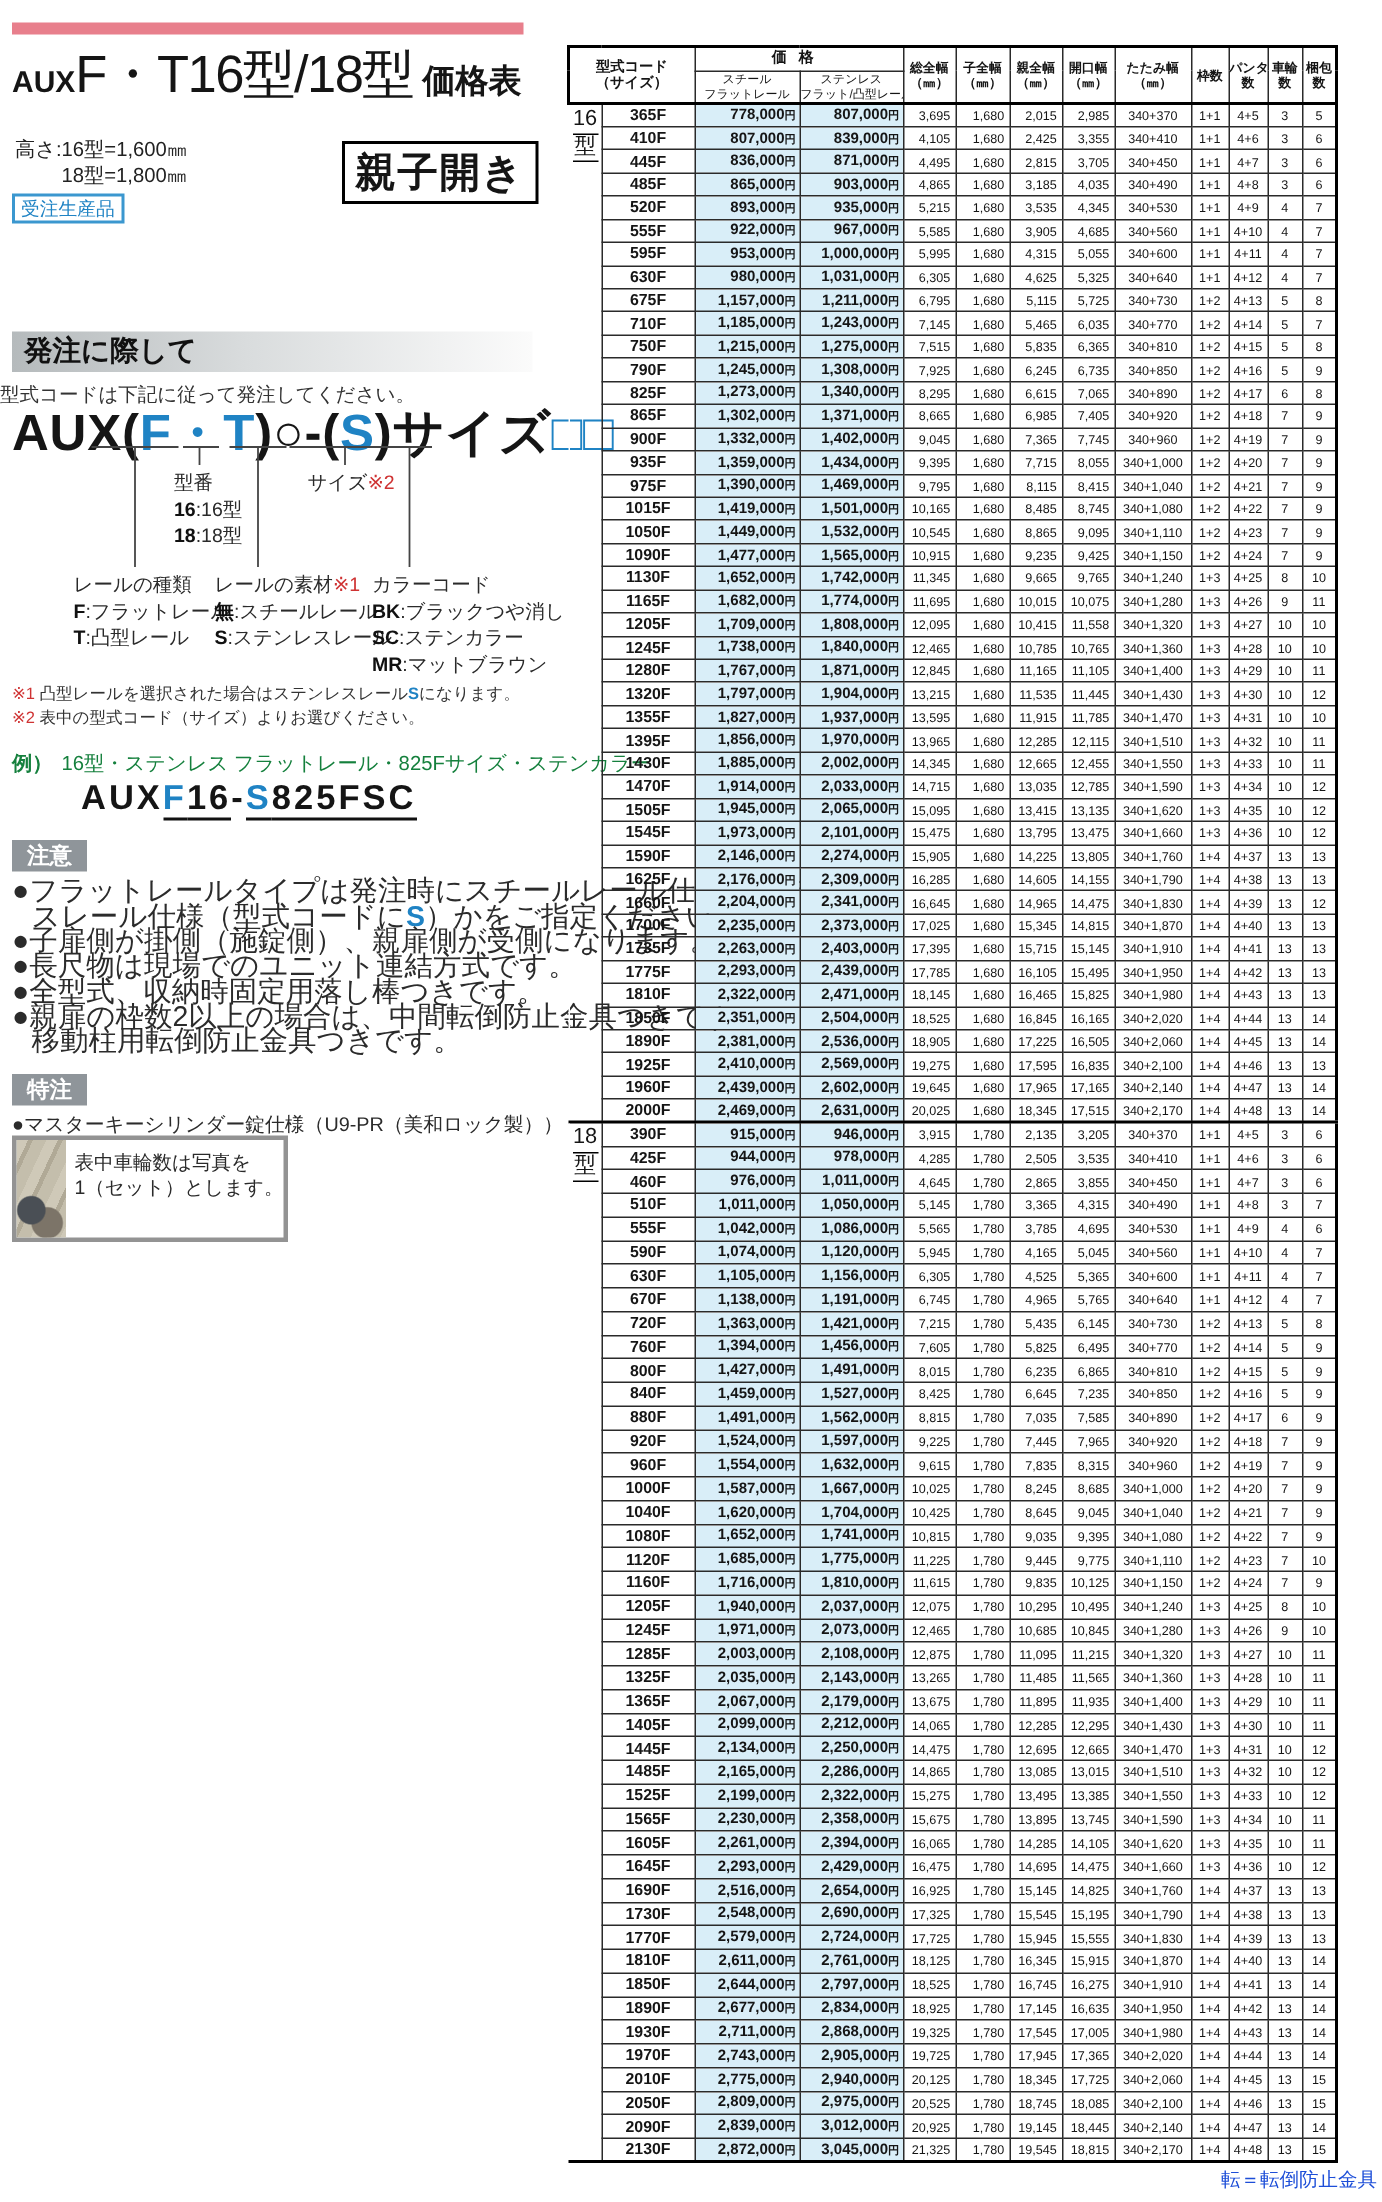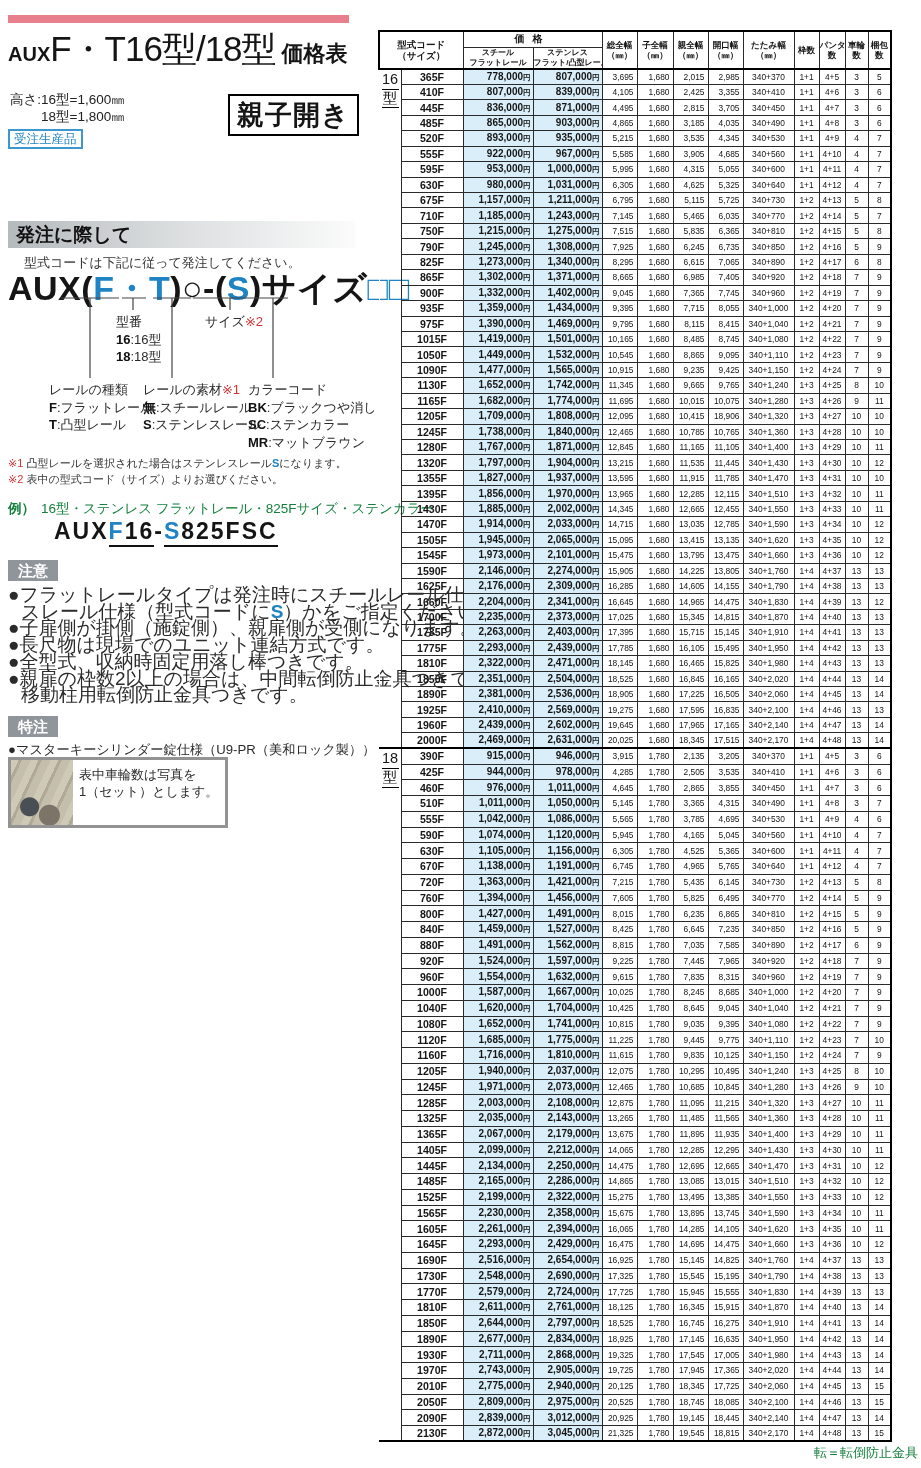--- a/index.html
+++ b/index.html
@@ -16,21 +16,21 @@
   .title-sub{font-size:22px;font-weight:700;margin-left:6px}
   .height-spec{left:10px;top:92px;font-size:13.5px;line-height:16.5px;color:#222}
   .height-spec .l2{padding-left:31px}
   .order-badge{left:8px;top:129px;border:2px solid #3b97cf;color:#1f83c4;font-size:12.5px;
     padding:0 4px;line-height:16px;font-weight:500}
   .oyako-box{left:228px;top:94px;border:2.5px solid #000;font-size:27px;font-weight:700;
     padding:1px 7px;letter-spacing:1px}
   .section-bar{left:8px;top:221px;width:347px;height:27px;line-height:27px;
     background:linear-gradient(90deg,#b5babc 0%,#d9dcdd 45%,#fbfbfb 100%);
     font-size:19px;font-weight:700;padding-left:8px;box-sizing:border-box;color:#111}
-  .order-note{left:24px;top:254px;font-size:13px;color:#333}
+  .order-note{left:0;top:254px;font-size:13px;color:#333}
   .formula{left:8px;top:266px;font-size:34px;font-weight:700;white-space:nowrap;letter-spacing:0.5px}
   .blue{color:#1f83c4}
   .red{color:#cf3333}
   .diagram-lines{left:0;top:0;pointer-events:none}
   .lbl{font-size:13px;color:#2a2a2a;line-height:17.5px;white-space:nowrap}
   .lbl b{color:#111}
   .lbl-model{left:116px;top:313px}
   .lbl-size{left:205px;top:313px}
   .lbl-railtype{left:49px;top:381px}
   .lbl-railmat{left:143px;top:381px}
@@ -39,40 +39,40 @@
   .example-desc{left:8px;top:500px;font-size:13.5px;color:#15803d;white-space:nowrap}
   .example-desc b{margin-right:6px}
   .example-code{left:54px;top:518px;font-size:23px;font-weight:700;letter-spacing:2px;white-space:nowrap}
   .example-code .u{border-bottom:2px solid #111;padding-bottom:1px}
   .gray-tag{background:#8f959a;color:#fff;font-size:15px;font-weight:700;padding:1px 10px;line-height:19px}
   .tag-chui{left:8px;top:560px}
   .tag-tokuchu{left:8px;top:716px}
   .chui-list{left:8px;top:587px;font-size:19px;line-height:16.7px;color:#2b2b2b;white-space:nowrap}
   .chui-list .cont{padding-left:13px}
   .tokuchu-line{left:8px;top:741px;font-size:13.2px;color:#2b2b2b;white-space:nowrap}
-  .photo-box{left:8px;top:757px;width:220px;height:71px;border:3px solid #939393;
+  .photo-box{left:8px;top:757px;width:184px;height:71px;border:3px solid #939393;
     box-sizing:border-box;display:flex;background:#fff}
   .photo-img{width:62px;height:100%;
     background:
       radial-gradient(circle at 30% 72%, #4a4f55 0 9px, transparent 10px),
       radial-gradient(circle at 62% 85%, #7c7468 0 10px, transparent 11px),
       repeating-linear-gradient(115deg,#cfc9b8 0 7px,#b0a996 7px 10px,#c4beac 10px 18px),
       linear-gradient(#93a0ab,#b7bec4)}
   .photo-caption{font-size:13px;line-height:17px;padding:6px 0 0 6px;color:#2a2a2a;white-space:nowrap}
-  .footer-note{right:3px;top:1444px;font-size:13px;color:#15803d}
+  .footer-note{right:3px;top:1444px;font-size:13px;color:#1d4ed8}
   
   .table-wrap{left:378px;top:30px}
   #ptable{border-collapse:collapse;table-layout:fixed;width:512px;
     border-top:2px solid #000;border-right:2px solid #000;border-bottom:2px solid #000}
   #ptable th,#ptable td{border:1px solid #2a2a2a;padding:0;overflow:hidden;white-space:nowrap}
   #ptable thead th{font-size:8.6px;font-weight:700;line-height:1.18;text-align:center;vertical-align:middle;background:#fff}
   #ptable thead{border-bottom:1.5px solid #000}
   #ptable .hdr-code{font-size:9.5px;border-left:2px solid #000}
   #ptable .hdr-price{font-size:10px;letter-spacing:8px}
-  #ptable .hdr-sub{font-size:8px;font-weight:700}
+  #ptable .hdr-sub{font-size:8px;font-weight:400}
   #ptable tbody.sec{border-top:2px solid #000}
   #ptable th.grp{border-left:1px solid #fff;border-bottom:1px solid #fff;vertical-align:top;font-weight:400;padding-top:1px}
   #ptable th.grp div{font-size:14.5px;line-height:1.22;border-bottom:1px solid #000;margin:0 2px;text-align:center;font-weight:400}
   #ptable td.c-code{font-weight:700;font-size:10.6px;text-align:center}
   #ptable td.c-price{background:#d9eef8;font-weight:700;font-size:10px;text-align:right;padding-right:2px}
   #ptable td.c-price .yen{font-size:7.5px}
   #ptable td.c-num{font-size:8.4px;text-align:right;padding-right:3px}
   #ptable td.c-fold{font-size:8.4px;text-align:center}
   #ptable td.c-s{font-size:8.4px;text-align:center}
   #ptable tbody.s16 tr{height:15.45px}
@@ -564,21 +564,21 @@
           <td class="c-s">9</td>
           <td class="c-s">11</td>
         </tr>
         <tr>
           <td class="c-code">1205F</td>
           <td class="c-price">1,709,000<span class="yen">円</span></td>
           <td class="c-price">1,808,000<span class="yen">円</span></td>
           <td class="c-num">12,095</td>
           <td class="c-num">1,680</td>
           <td class="c-num">10,415</td>
-          <td class="c-num">18,906</td>
+          <td class="c-num">11,558</td>
           <td class="c-fold">340+1,320</td>
           <td class="c-s">1+3</td>
           <td class="c-s">4+27</td>
           <td class="c-s">10</td>
           <td class="c-s">10</td>
         </tr>
         <tr>
           <td class="c-code">1245F</td>
           <td class="c-price">1,738,000<span class="yen">円</span></td>
           <td class="c-price">1,840,000<span class="yen">円</span></td>

